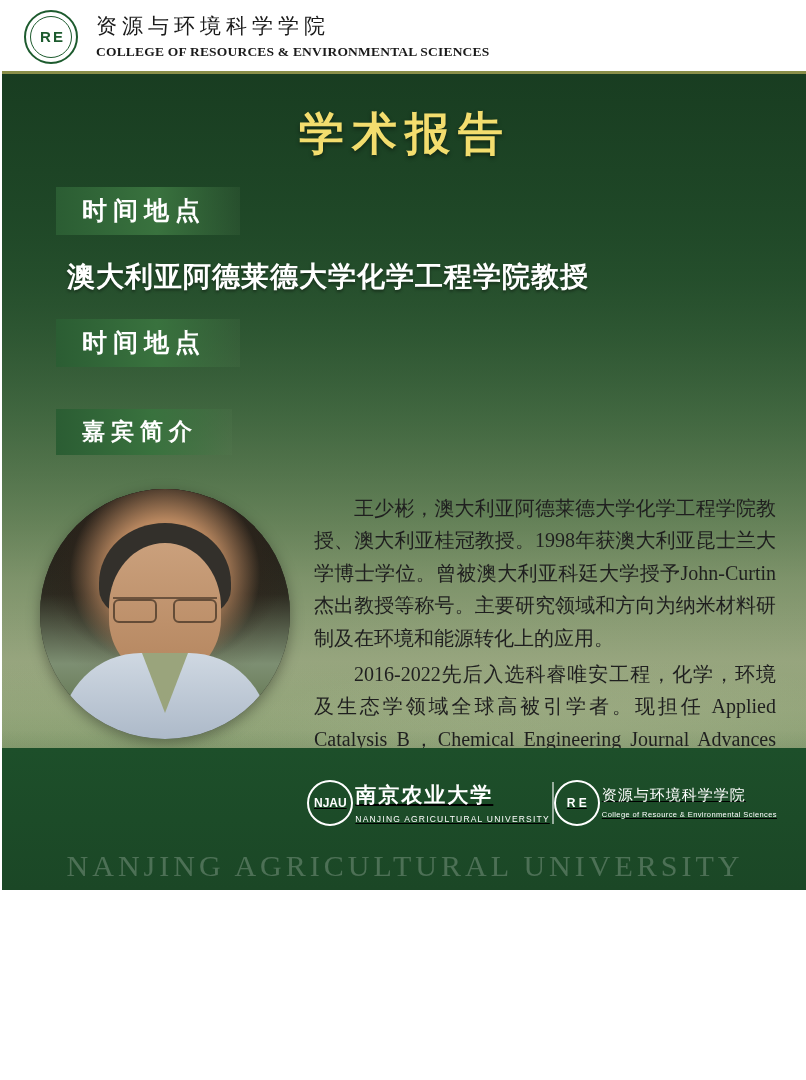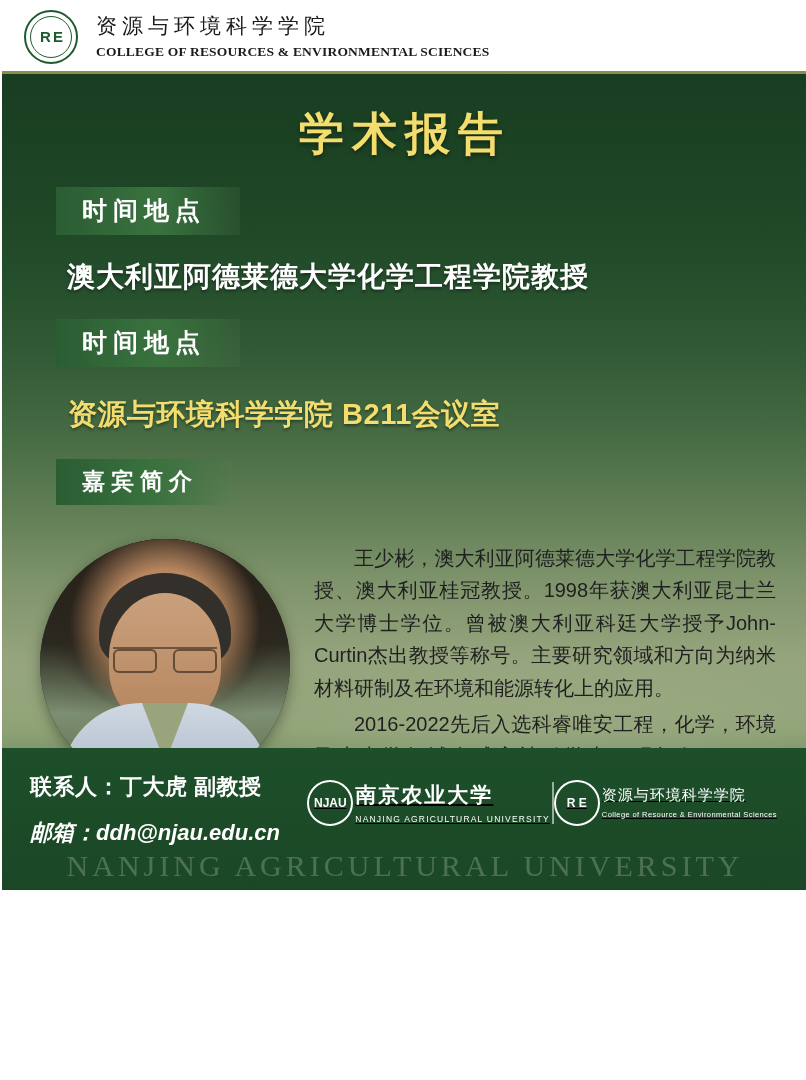--- a/index.html
+++ b/index.html
@@ -212,21 +212,21 @@
 
   .bio-text {
     margin-left: 308px;
     padding-top: 26px;
     color: #1f1f1f;
     font-size: 20px;
     line-height: 1.62;
     text-align: justify;
     text-justify: inter-ideograph;
   }
-  .bio-text p { text-indent: 2em; margin-bottom: 2px; }
+  .bio-text p { text-indent: 2em; margin-bottom: 2px; font-family: Liberation Serif, serif; }
 
   
   .footer {
     position: absolute;
     left: 0; right: 0; bottom: 0;
     height: 142px;
     background: linear-gradient(to bottom, #1d4f2a 0%, #1b4726 100%);
     z-index: 4;
     display: flex;
     align-items: flex-start;
@@ -287,21 +287,20 @@
 <div class="poster">
   <div class="content">
 
     <div class="main-title">学术报告</div>
 
     <div class="ribbon">时间地点</div>
     <div class="topic">澳大利亚阿德莱德大学化学工程学院教授</div>
 
     <div class="ribbon">时间地点</div>
     <div class="when-where">
-      <div class="where">资源与环境科学学院 B211会议室</div>
     </div>
 
     <div class="ribbon small">嘉宾简介</div>
 
     <div class="bio-wrap">
       <div class="portrait">
         <div class="face">
           <div class="hair"></div>
           <div class="head"></div>
           <div class="glasses"></div>
@@ -309,24 +308,20 @@
         </div>
       </div>
       <div class="bio-text">
         <p>王少彬，澳大利亚阿德莱德大学化学工程学院教授、澳大利亚桂冠教授。1998年获澳大利亚昆士兰大学博士学位。曾被澳大利亚科廷大学授予John-Curtin杰出教授等称号。主要研究领域和方向为纳米材料研制及在环境和能源转化上的应用。</p>
         <p>2016-2022先后入选科睿唯安工程，化学，环境及生态学领域全球高被引学者。现担任 Applied Catalysis B，Chemical Engineering Journal Advances 副主编、Journal of Colloid and Interface Science联合编辑等多个国际学术期刊编委。</p>
       </div>
     </div>
   </div>
 
   <div class="footer">
-    <div class="footer-left">
-      <div class="contact-name">联系人：丁大虎 副教授</div>
-      <div class="contact-mail">邮箱：ddh@njau.edu.cn</div>
-    </div>
     <div class="footer-logos">
       <div class="fl-seal">NJAU</div>
       <div class="fl-texts">
         <div class="fl-cn">南京农业大学</div>
         <div class="fl-en">NANJING AGRICULTURAL UNIVERSITY</div>
       </div>
       <div class="fl-divider"></div>
       <div class="fl-seal">R E</div>
       <div class="fl-texts">
         <div class="fl-cn-small">资源与环境科学学院</div>

